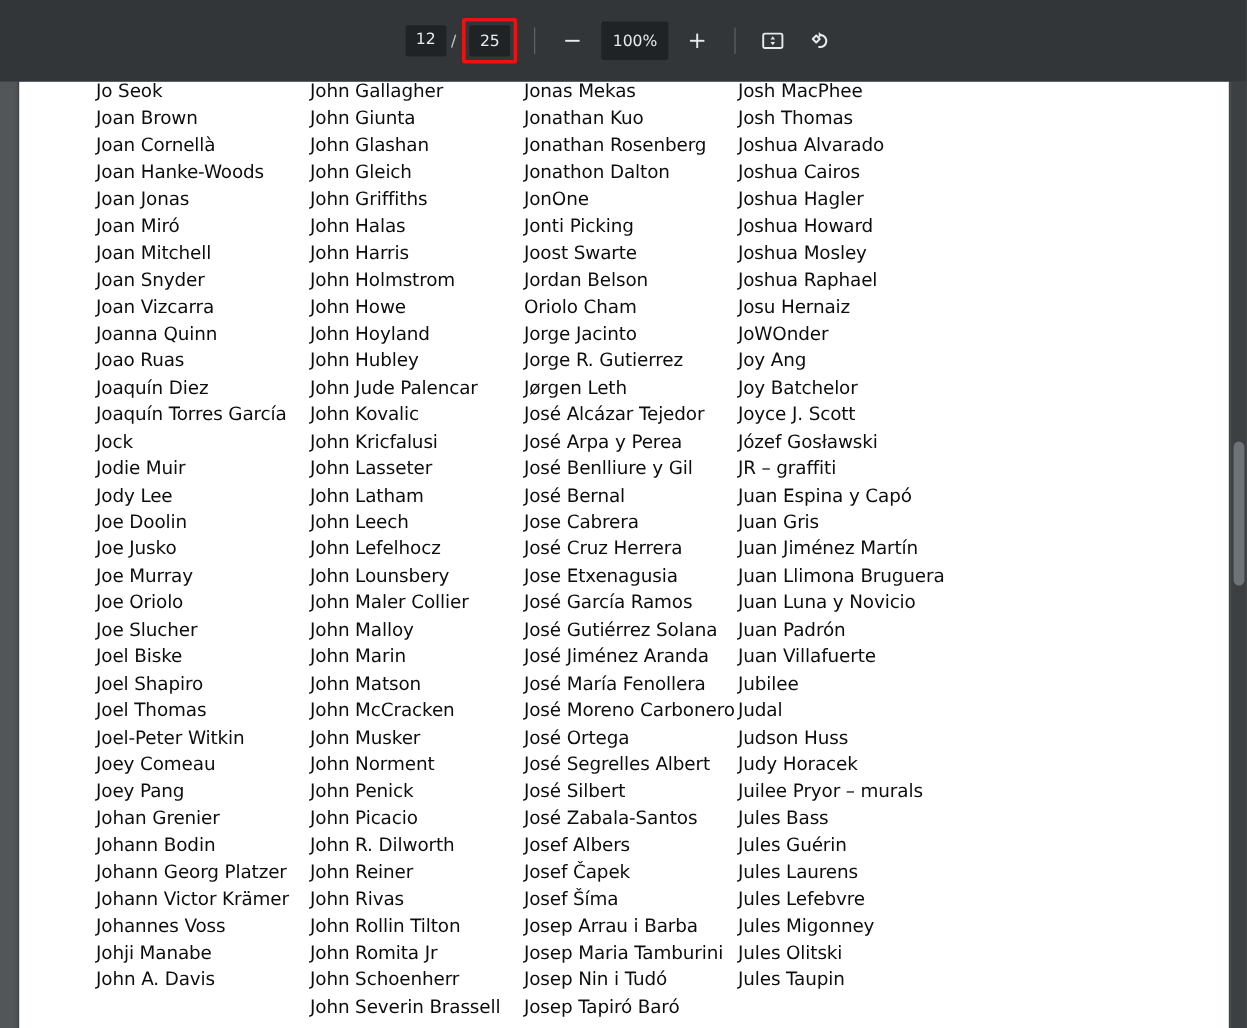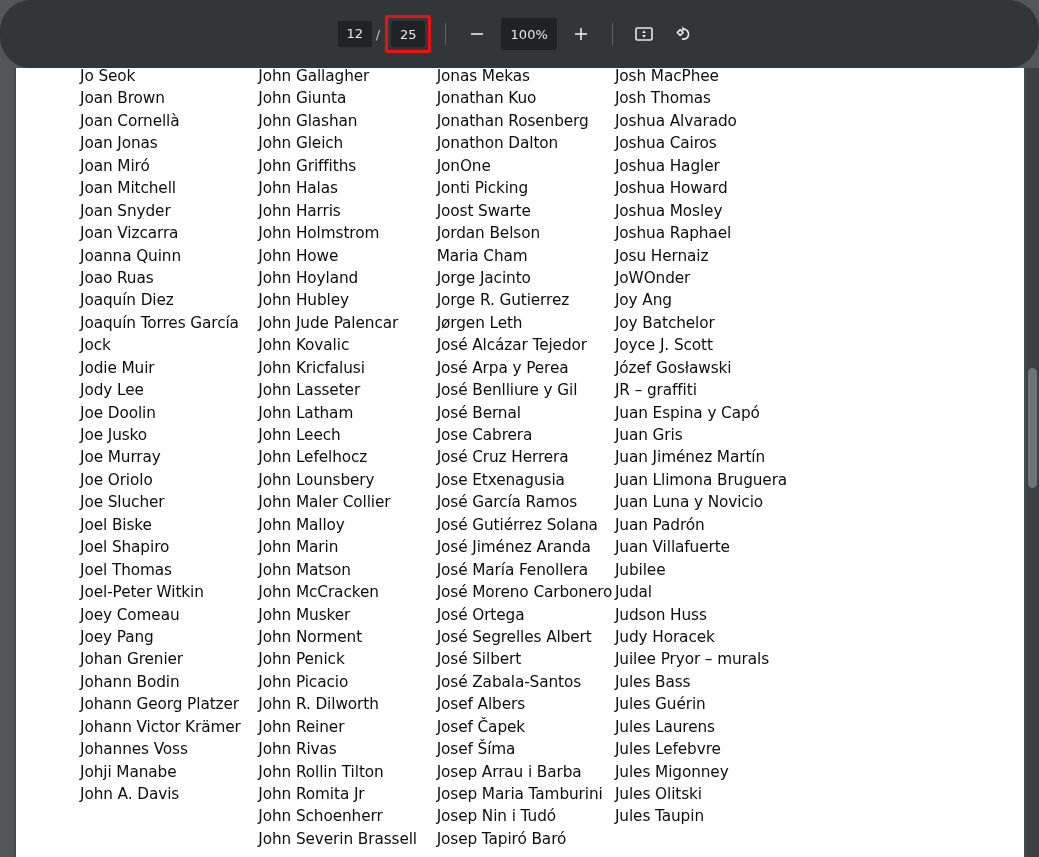--- a/index.html
+++ b/index.html
@@ -12,21 +12,20 @@
   #app { position: relative; width: 1039px; height: 857px; overflow: hidden; }
 
   
   .toolbar {
     position: absolute; top: 0; left: 0;
     width: 1039px; height: 68px;
     background: #323639;
     display: flex; align-items: center; justify-content: center;
     gap: 0px;
     z-index: 5;
-    border-radius: 31px;
   }
   .tb-inner { display: flex; align-items: center; height: 36px; }
 
   .page-group { display: flex; align-items: center; gap: 0px; }
   .page-input {
     width: 34px; height: 26px;
     background: #1f2326;
     color: #e8eaed;
     border: none; outline: none;
     border-radius: 2px;
@@ -195,20 +194,21 @@
     </div>
   </div>
 
   <div class="viewer">
     <div class="page-sheet">
       <div class="columns">
         <div class="col">
             <div class="name">Jo Seok</div>
             <div class="name">Joan Brown</div>
             <div class="name">Joan Cornellà</div>
+            <div class="name">Joan Hanke-Woods</div>
             <div class="name">Joan Jonas</div>
             <div class="name">Joan Miró</div>
             <div class="name">Joan Mitchell</div>
             <div class="name">Joan Snyder</div>
             <div class="name">Joan Vizcarra</div>
             <div class="name">Joanna Quinn</div>
             <div class="name">Joao Ruas</div>
             <div class="name">Joaquín Diez</div>
             <div class="name">Joaquín Torres García</div>
             <div class="name">Jock</div>
@@ -272,21 +272,21 @@
           </div>
         <div class="col">
             <div class="name">Jonas Mekas</div>
             <div class="name">Jonathan Kuo</div>
             <div class="name">Jonathan Rosenberg</div>
             <div class="name">Jonathon Dalton</div>
             <div class="name">JonOne</div>
             <div class="name">Jonti Picking</div>
             <div class="name">Joost Swarte</div>
             <div class="name">Jordan Belson</div>
-            <div class="name">Maria Cham</div>
+            <div class="name">Oriolo Cham</div>
             <div class="name">Jorge Jacinto</div>
             <div class="name">Jorge R. Gutierrez</div>
             <div class="name">Jørgen Leth</div>
             <div class="name">José Alcázar Tejedor</div>
             <div class="name">José Arpa y Perea</div>
             <div class="name">José Benlliure y Gil</div>
             <div class="name">José Bernal</div>
             <div class="name">Jose Cabrera</div>
             <div class="name">José Cruz Herrera</div>
             <div class="name">Jose Etxenagusia</div>

